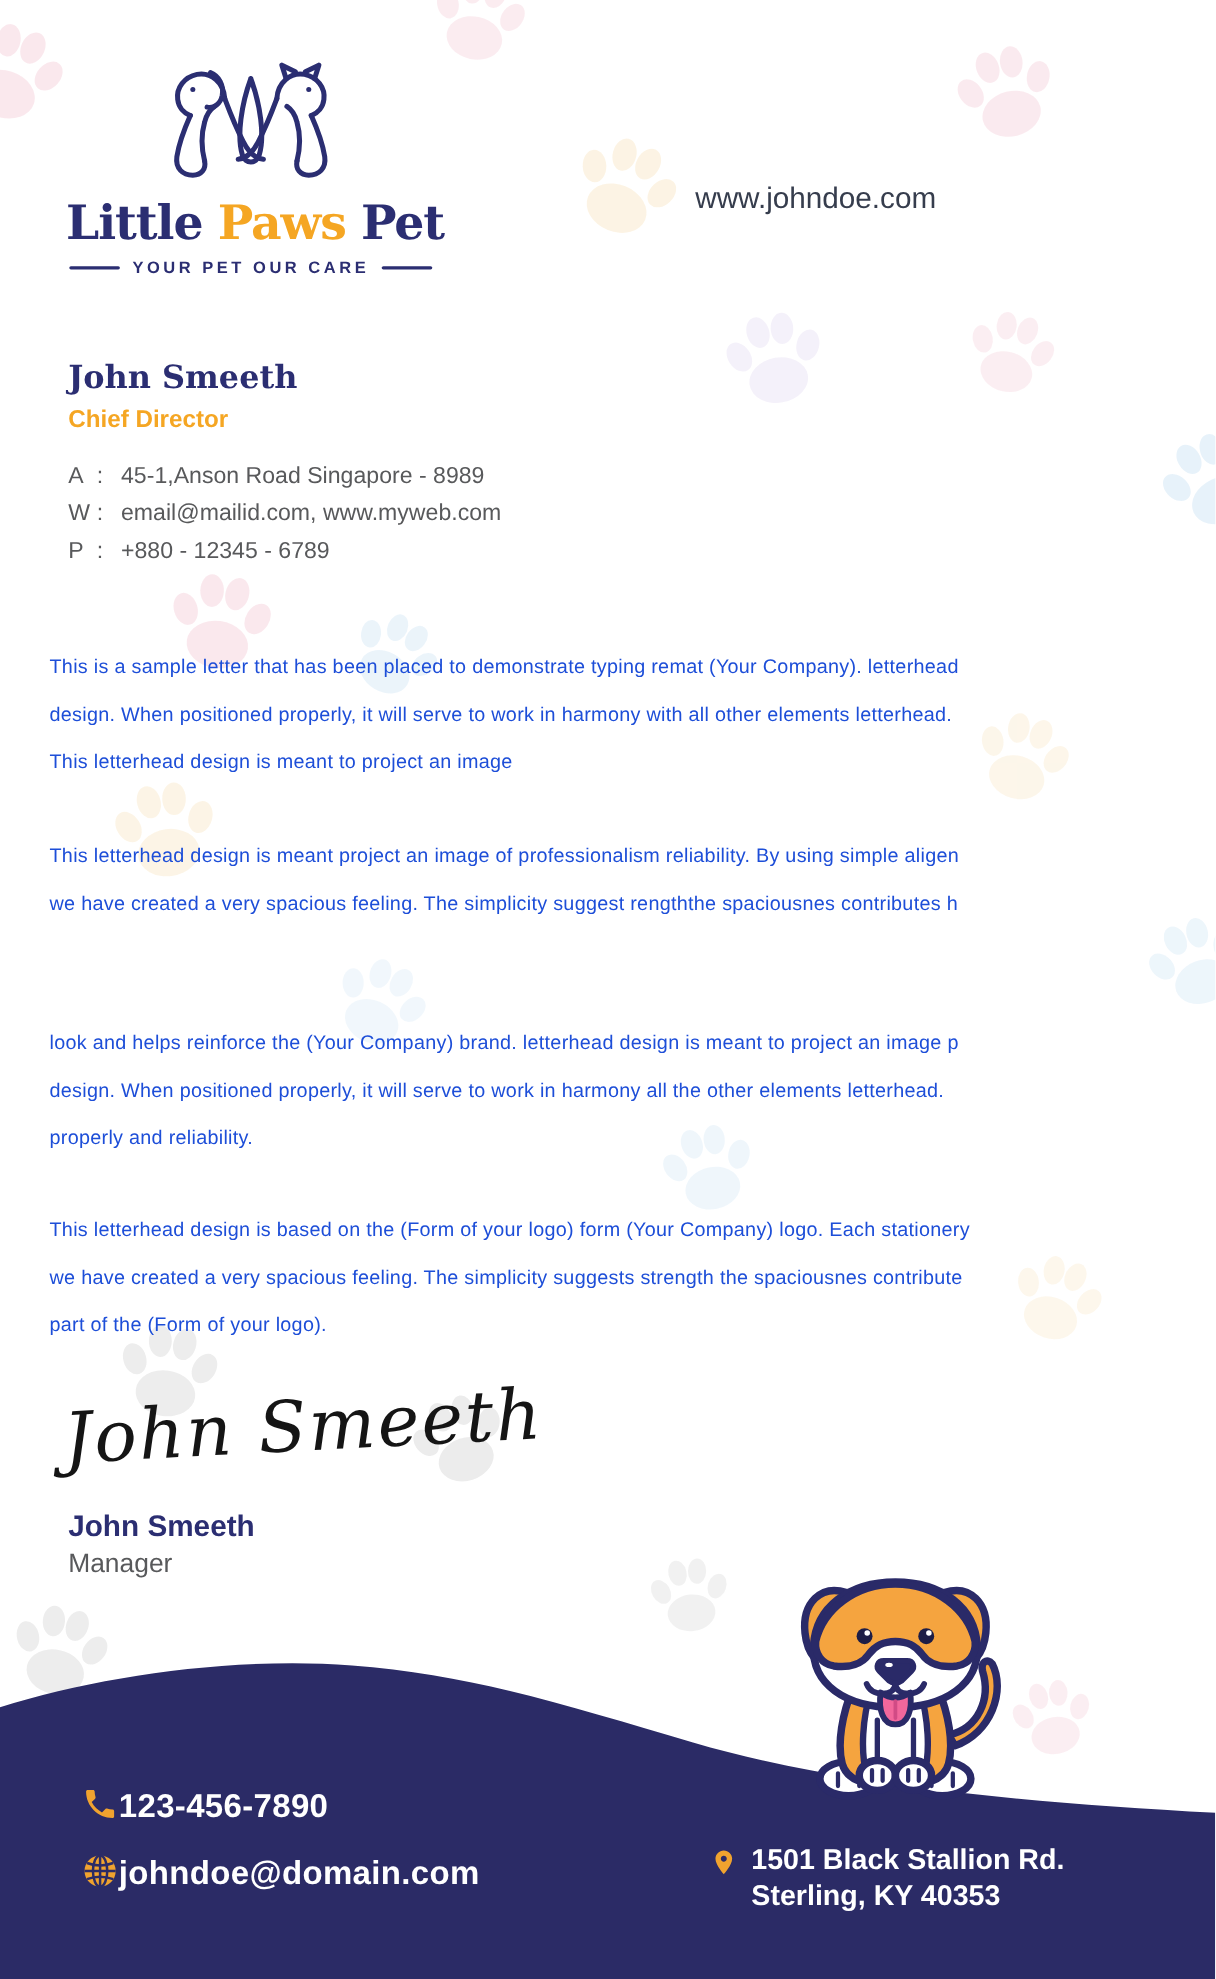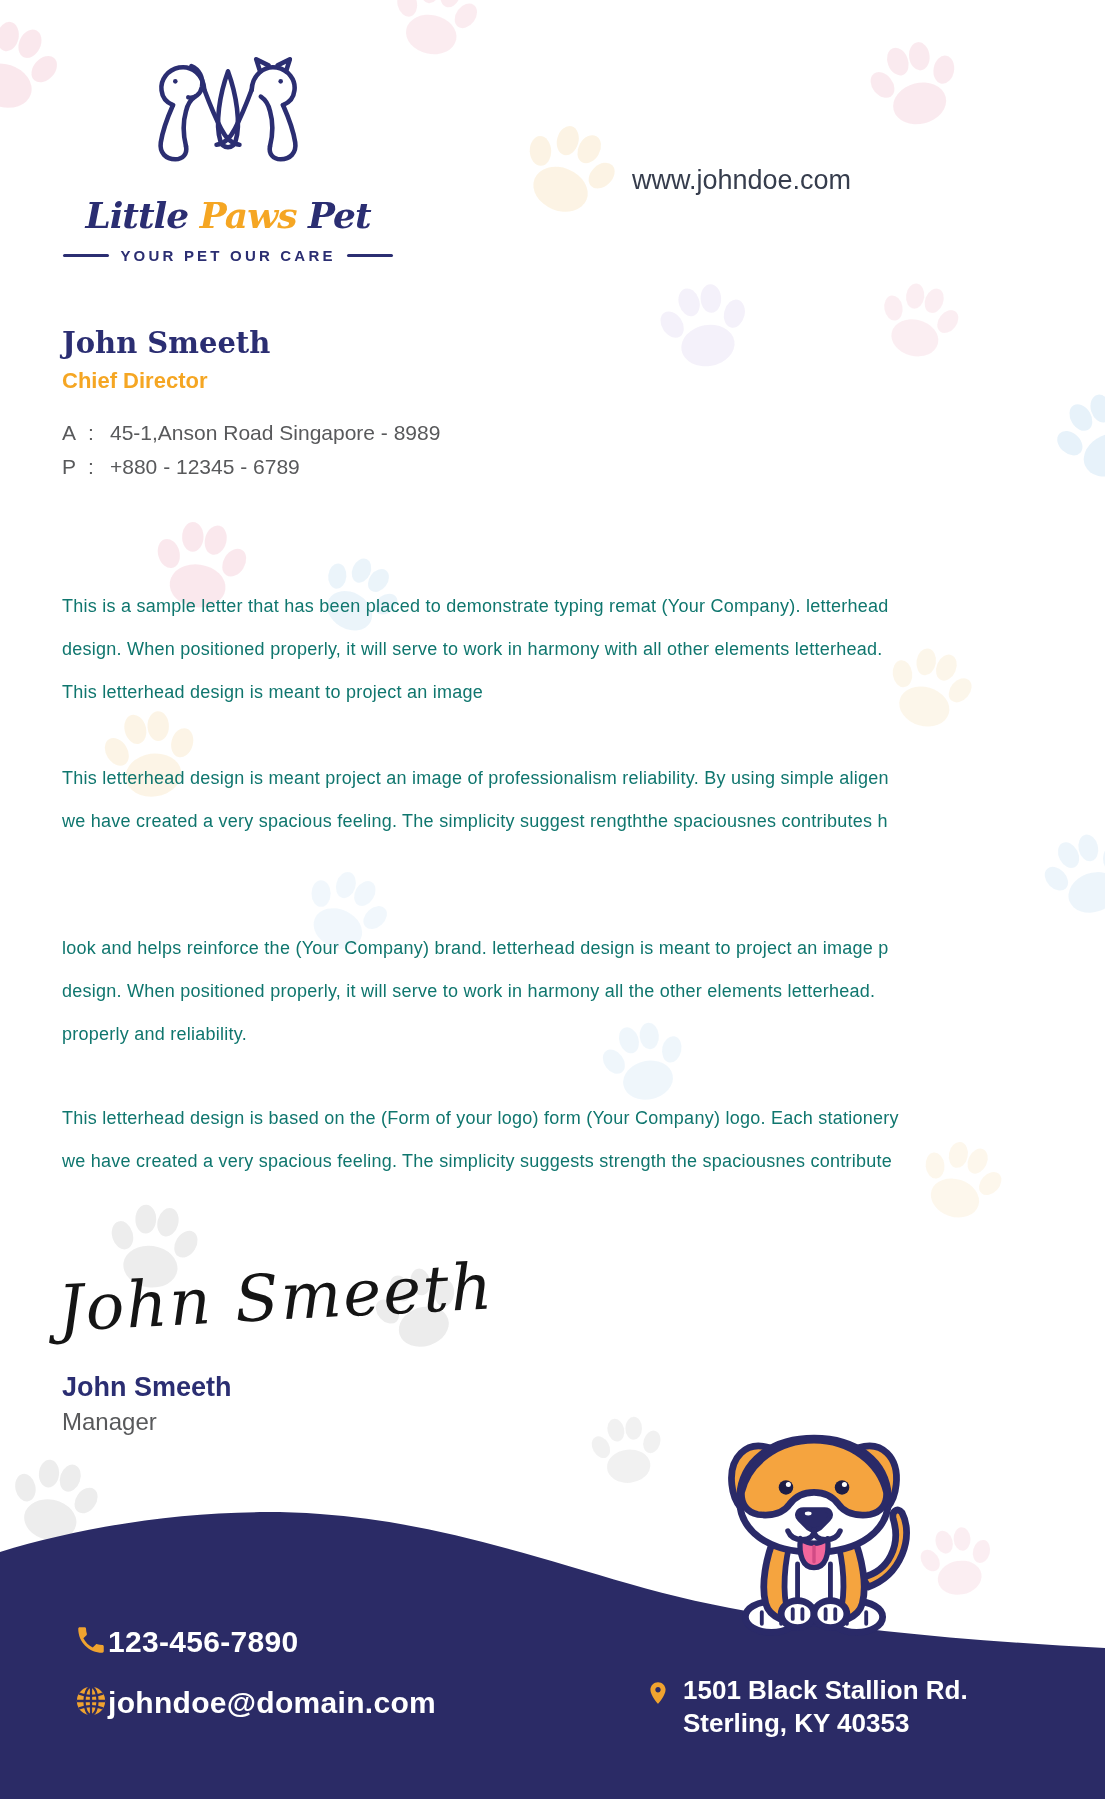--- a/index.html
+++ b/index.html
@@ -5,41 +5,41 @@
   html,body{margin:0;padding:0;background:#fff;}
   .page{position:relative;width:1105px;height:1799px;background:#ffffff;overflow:hidden;
         font-family:"Liberation Sans",sans-serif;}
 
   
   .paws-bg{position:absolute;left:0;top:0;width:1105px;height:1799px;z-index:0;}
 
   
   .brand{position:absolute;left:60px;top:46px;width:336px;text-align:center;z-index:2;}
   .logo-svg{width:168px;height:128px;display:block;margin:0 auto;}
-  .brand-name{margin-top:18px;font-family:"DejaVu Serif",serif;font-style:italic;font-weight:bold;
-              font-size:36px;line-height:46px;letter-spacing:-1px;white-space:nowrap;}
+  .brand-name{margin-top:6px;font-family:"DejaVu Serif",serif;font-weight:bold;
+              font-size:43px;line-height:46px;letter-spacing:-1px;white-space:nowrap;}
   .brand-name .navy{color:#2b2e72;}
   .brand-name .orange{color:#f5a623;}
   .tagline-row{margin-top:9px;display:flex;align-items:center;justify-content:center;gap:11px;}
   .tagline-row .rule{width:46px;height:3px;background:#2b2e72;border-radius:2px;}
   .tagline-text{color:#2b2e72;font-size:15px;letter-spacing:3.2px;font-weight:600;white-space:nowrap;}
 
   .website{position:absolute;left:632px;top:165px;font-size:27px;color:#363d4d;z-index:2;}
 
   
   .sender{position:absolute;left:62px;top:326px;z-index:2;}
   .sender-name{font-family:"DejaVu Serif",serif;font-weight:bold;font-size:29px;color:#2b2e72;}
   .sender-title{margin-top:8px;font-size:22px;font-weight:600;color:#f5a623;}
   .contact-lines{margin-top:22px;font-size:21px;color:#58595b;line-height:34px;}
   .cl-label{display:inline-block;width:26px;}
   .cl-colon{display:inline-block;width:22px;}
 
   
-  .para{position:absolute;left:62px;width:845px;font-size:18px;letter-spacing:.25px;
-        color:#0f766e;line-height:43px;z-index:2;}
+  .para{position:absolute;left:45px;width:845px;font-size:18px;letter-spacing:.25px;
+        color:#1d4ed8;line-height:43px;z-index:2;}
   .p1{top:585px;} .p2{top:757px;} .p3{top:927px;} .p4{top:1097px;}
   .pline{white-space:nowrap;}
 
   
   .signature-script{position:absolute;left:60px;top:1272px;z-index:2;
         font-family:"DejaVu Serif",serif;font-style:italic;font-size:64px;color:#151515;
         transform:rotate(-3deg);transform-origin:left bottom;letter-spacing:2px;}
   .sig-name{position:absolute;left:62px;top:1372px;font-size:27px;font-weight:bold;color:#2b2e72;z-index:2;}
   .sig-role{position:absolute;left:62px;top:1408px;font-size:24px;color:#58595b;z-index:2;}
 
@@ -161,20 +161,21 @@
     </div>
   </header>
 
   <div class="website">www.johndoe.com</div>
 
   <section class="sender">
     <div class="sender-name">John Smeeth</div>
     <div class="sender-title">Chief Director</div>
     <div class="contact-lines">
       <div><span class="cl-label">A</span><span class="cl-colon">:</span><span>45-1,Anson Road Singapore - 8989</span></div>
+      <div><span class="cl-label">W</span><span class="cl-colon">:</span><span>email@mailid.com, www.myweb.com</span></div>
       <div><span class="cl-label">P</span><span class="cl-colon">:</span><span>+880 - 12345 - 6789</span></div>
     </div>
   </section>
 
   <div class="para p1">
     <div class="pline">This is a sample letter that has been placed to demonstrate typing remat (Your Company). letterhead</div>
     <div class="pline">design. When positioned properly, it will serve to work in harmony with all other elements letterhead.</div>
     <div class="pline">This letterhead design is meant to project an image</div>
   </div>
   <div class="para p2">
@@ -182,20 +183,21 @@
     <div class="pline">we have created a very spacious feeling. The simplicity suggest  rengththe spaciousnes contributes h</div>
   </div>
   <div class="para p3">
     <div class="pline">look and helps reinforce the (Your Company) brand. letterhead design is meant to project an image p</div>
     <div class="pline">design. When positioned properly, it will serve to work in harmony all the other elements letterhead.</div>
     <div class="pline">properly and reliability.</div>
   </div>
   <div class="para p4">
     <div class="pline">This letterhead design is based on the (Form of your logo) form (Your Company) logo. Each stationery</div>
     <div class="pline">we have created a very spacious feeling. The simplicity suggests strength the spaciousnes contribute</div>
+    <div class="pline">part of the (Form of your logo).</div>
   </div>
 
   <div class="signature-script">John Smeeth</div>
   <div class="sig-name">John Smeeth</div>
   <div class="sig-role">Manager</div>
 
   <svg class="footer-wave" viewBox="0 0 1105 299" preserveAspectRatio="none">
     <path d="M0,52 C90,24 210,6 320,14 C430,22 520,52 630,84 C760,122 920,138 1105,148 L1105,299 L0,299 Z" fill="#2b2b66"></path>
   </svg>
 

